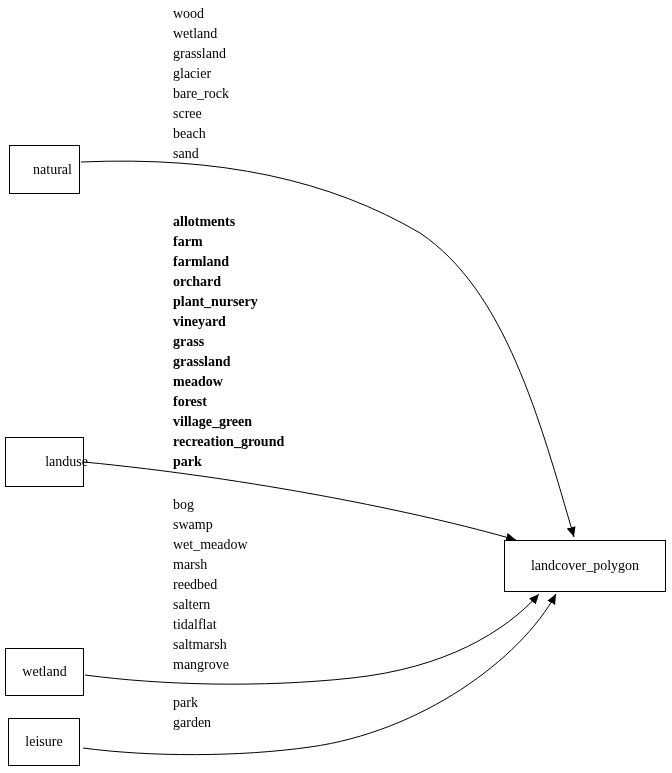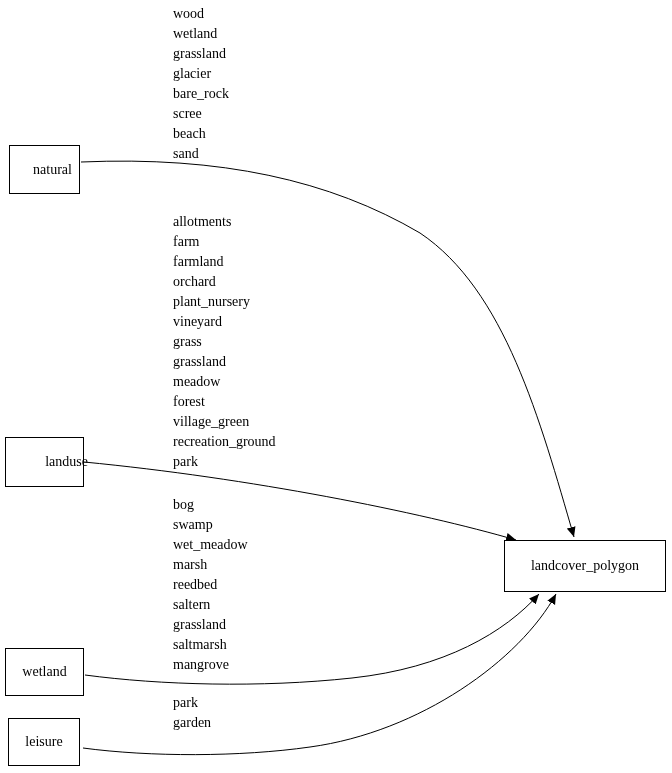--- a/index.html
+++ b/index.html
@@ -40,21 +40,21 @@
   .edge-label {
     position: absolute;
     left: 173px;
     width: 240px;
     text-align: left;
     font-size: 14px;
     line-height: 20px;
     white-space: pre-line;
   }
   .edge-label-natural { top: 4px; }
-  .edge-label-landuse { top: 212px; }
+  .edge-label-landuse { top: 212px; font-weight: bold; }
   .edge-label-wetland { top: 495px; }
   .edge-label-leisure { top: 693px; }
 </style>
 </head>
 <body>
 
 <div class="canvas">
 
   <svg class="edge-layer" width="672" height="773" viewBox="0 0 672 773">
     <defs>
@@ -110,20 +110,20 @@
 village_green
 recreation_ground
 park</div>
 
   <div class="edge-label edge-label-wetland">bog
 swamp
 wet_meadow
 marsh
 reedbed
 saltern
-grassland
+tidalflat
 saltmarsh
 mangrove</div>
 
   <div class="edge-label edge-label-leisure">park
 garden</div>
 
 </div>
 
 </body></html>

